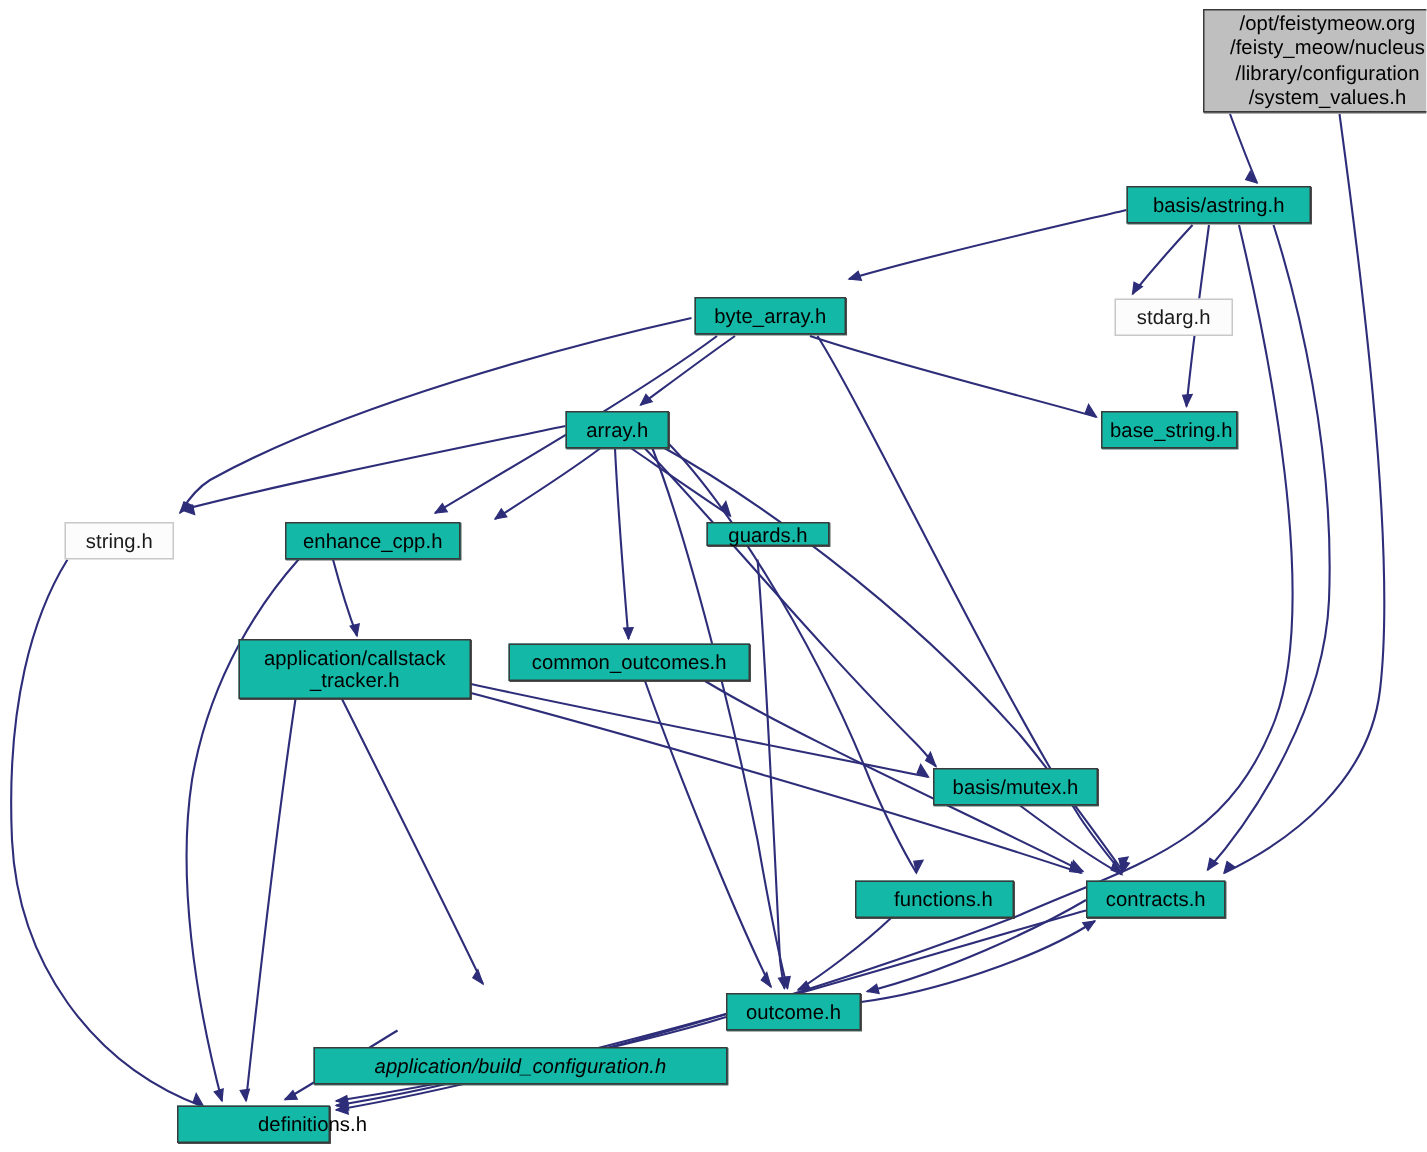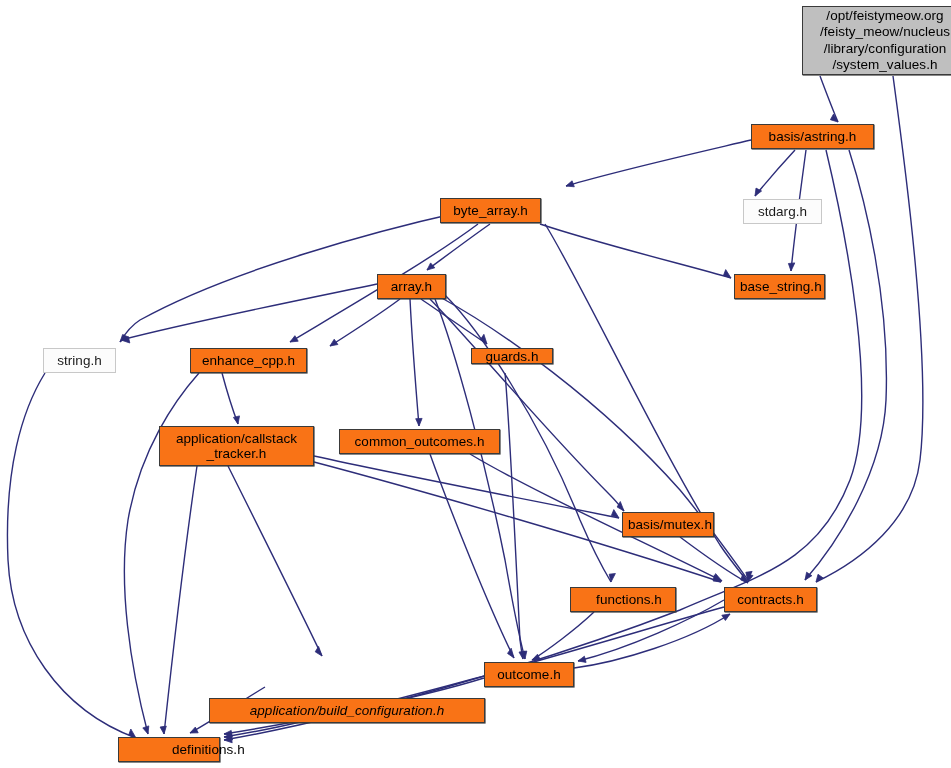--- a/index.html
+++ b/index.html
@@ -33,21 +33,21 @@
     stroke: #2d2d79;
     stroke-width: 0.8px;
   }
   .node {
     position: absolute;
     box-sizing: border-box;
     display: flex;
     align-items: center;
     justify-content: center;
     text-align: center;
-    background: #f97316;
+    background: #14b8a6;
     border: 1px solid #404040;
     color: #000000;
     font-size: 13.5px;
     line-height: 15px;
     letter-spacing: 0.05px;
     white-space: pre-line;
     cursor: default;
   }
   .node.internal {
     border: 1.3px solid #3a3a3a;
@@ -226,29 +226,29 @@
         <path class="edge-head" d="M 611,582 l -1.8,-7.8 6.2,-0.7 z"></path>
       </g>
     </svg>
   <div id="node-layer">
       <div class="node root" style="left: 802px; top: 6px; width: 166px; height: 69px;"><span class="node-label">/opt/feistymeow.org
 /feisty_meow/nucleus
 /library/configuration
 /system_values.h</span></div>
       <div class="node internal" style="left: 751px; top: 124px; width: 123px; height: 25px;"><span class="node-label">basis/astring.h</span></div>
       <div class="node external" style="left: 699px; top: 199px; width: 79px; height: 25px; margin-left: 44px;"><span class="node-label">stdarg.h</span></div>
-      <div class="node internal" style="left: 440px; top: 198px; width: 101px; height: 25px;"><span class="node-label">byte_array.h</span></div>
+      <div class="node internal" style="left: 463px; top: 198px; width: 101px; height: 25px;"><span class="node-label">byte_array.h</span></div>
       <div class="node internal" style="left: 734px; top: 274px; width: 91px; height: 25px;"><span class="node-label">base_string.h</span></div>
       <div class="node internal" style="left: 377px; top: 274px; width: 69px; height: 25px;"><span class="node-label">array.h</span></div>
       <div class="node external" style="left: 43px; top: 348px; width: 73px; height: 25px;"><span class="node-label">string.h</span></div>
       <div class="node internal" style="left: 190px; top: 348px; width: 117px; height: 25px;"><span class="node-label">enhance_cpp.h</span></div>
       <div class="node internal" style="left: 471px; top: 348px; width: 82px; height: 16px;"><span class="node-label">guards.h</span></div>
       <div class="node internal" style="left: 159px; top: 426px; width: 155px; height: 40px;"><span class="node-label">application/callstack
 _tracker.h</span></div>
       <div class="node internal" style="left: 339px; top: 429px; width: 161px; height: 25px;"><span class="node-label">common_outcomes.h</span></div>
-      <div class="node internal" style="left: 622px; top: 512px; width: 92px; height: 25px;"><span class="node-label">basis/mutex.h</span></div>
+      <div class="node internal" style="left: 622px; top: 512px; width: 110px; height: 25px;"><span class="node-label">basis/mutex.h</span></div>
       <div class="node internal" style="left: 570px; top: 587px; width: 106px; height: 25px; padding-left: 12px;"><span class="node-label">functions.h</span></div>
       <div class="node internal" style="left: 724px; top: 587px; width: 93px; height: 25px;"><span class="node-label">contracts.h</span></div>
       <div class="node internal" style="left: 209px; top: 698px; width: 276px; height: 25px; font-style: italic;"><span class="node-label">application/build_configuration.h</span></div>
       <div class="node internal" style="left: 484px; top: 662px; width: 90px; height: 25px; text-align: center;"><span class="node-label">outcome.h</span></div>
       <div class="node internal" style="left: 118px; top: 737px; width: 102px; height: 25px; padding-left: 48px;"><span class="node-label">definitions.h</span></div>
     </div>
 </div>
 
 </body></html>

